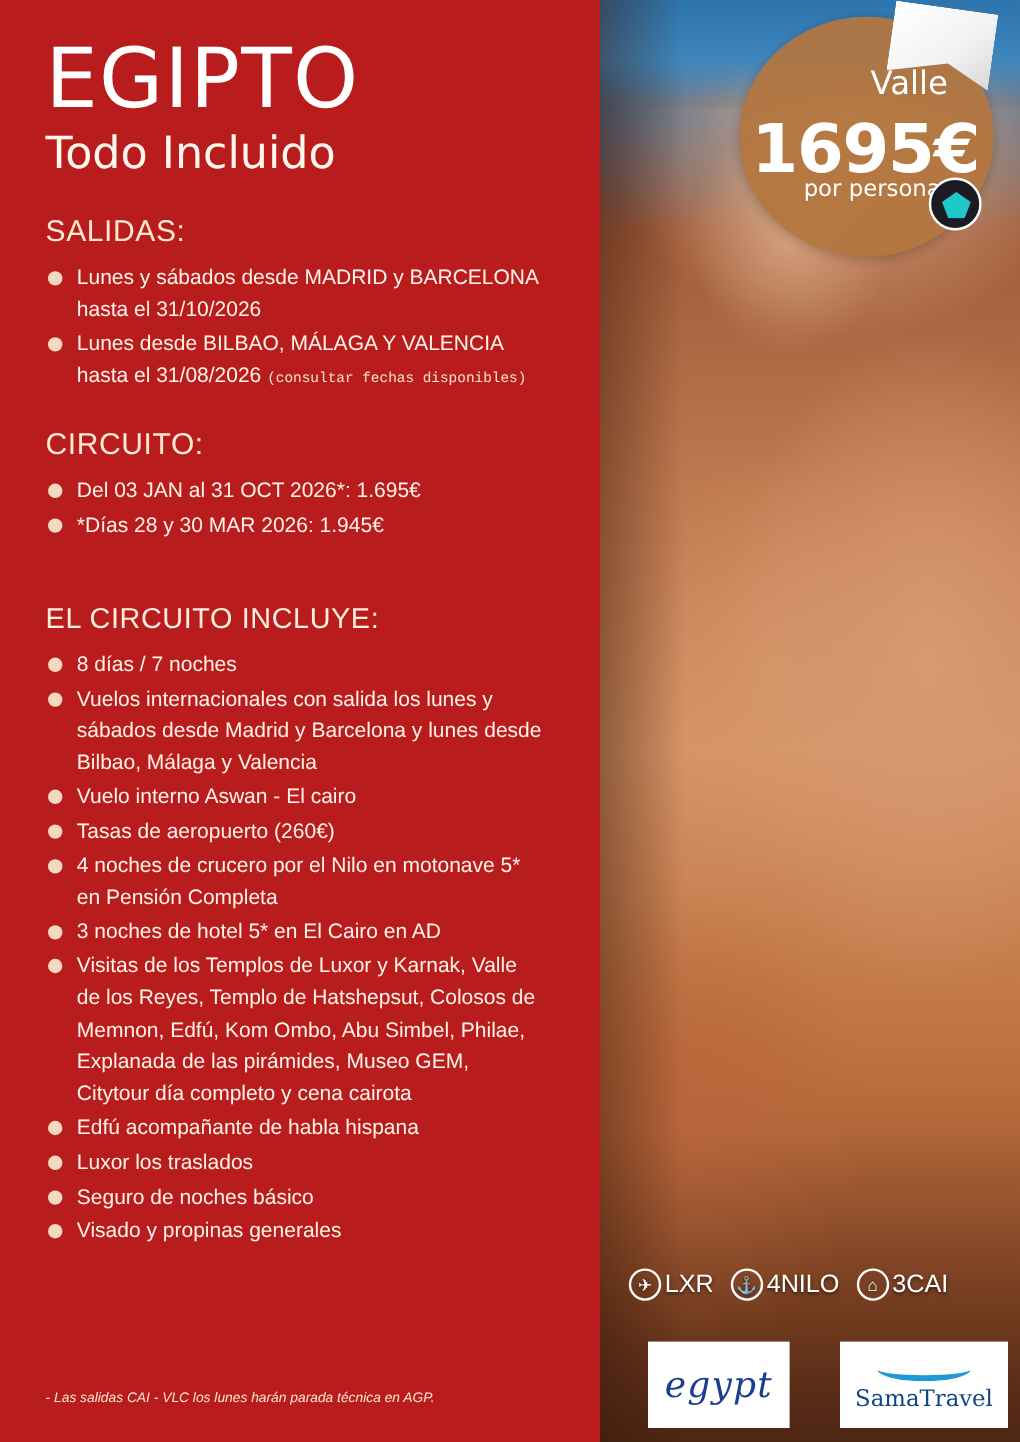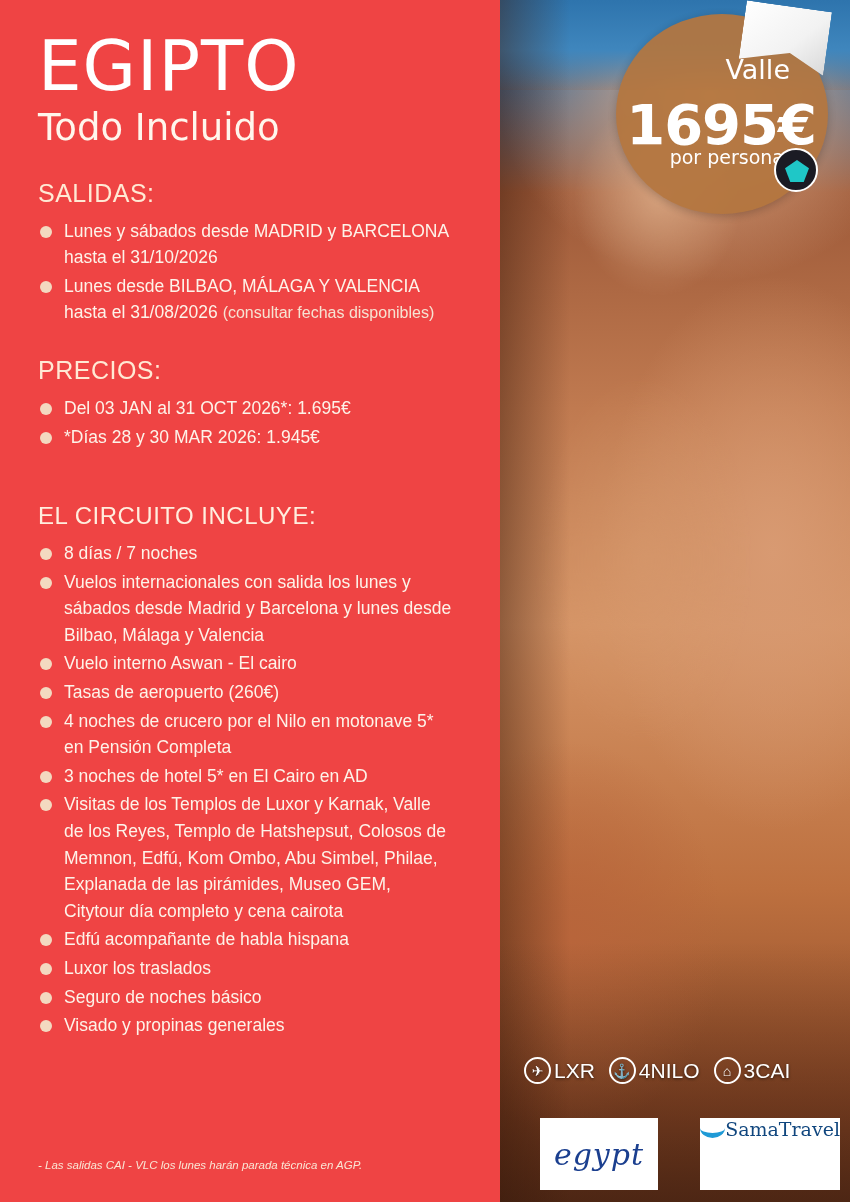--- a/index.html
+++ b/index.html
@@ -42,21 +42,21 @@
     background: linear-gradient(90deg, rgba(60,25,10,.45), rgba(60,25,10,0));
   }
   .photo .shadow-bottom {
     position: absolute; left: 0; bottom: 0; width: 100%; height: 260px;
     background: linear-gradient(0deg, rgba(50,22,10,.55), rgba(50,22,10,0));
   }
 
   
   .panel {
     position: absolute; left: 0; top: 0; width: 500px; height: 1202px;
-    background: #ef4444;
+    background: #b91c1c;
     padding: 34px 48px 0 38px;
     color: #fdf6ee;
   }
   .title {
     font-size: 69px;
     line-height: .95;
     letter-spacing: 1px;
     font-weight: 400;
     color: #ffffff;
     font-family: "DejaVu Sans", sans-serif;
@@ -93,22 +93,23 @@
   }
   ul.bullets li::before {
     content: "";
     position: absolute;
     left: 2px; top: 8px;
     width: 12px; height: 12px;
     border-radius: 50%;
     background: #f3d9c0;
   }
   ul.bullets li .small {
-    font-size: 16px;
+    font-size: 12px;
     color: #f6e3d2;
+    font-family: Liberation Mono, monospace;
   }
 
   .prices li { font-size: 18px; }
 
   .includes li { font-size: 18.5px; line-height: 1.5; }
 
   .footnotes {
     position: absolute;
     left: 38px; bottom: 26px;
     font-size: 11.5px;
@@ -195,21 +196,21 @@
     font-family: "DejaVu Serif", serif;
     font-style: italic;
     font-size: 30px;
     color: #1b3f8f;
     letter-spacing: 1px;
   }
   .logo-sama {
     position: absolute; left: 700px; bottom: 12px;
     width: 140px; height: 72px;
     background: #ffffff;
-    display: flex; flex-direction: row; align-items: flex-start; justify-content: center;
+    display: flex; flex-direction: column; align-items: center; justify-content: center;
   }
   .logo-sama .swoosh {
     width: 78px; height: 20px;
     border-bottom: 5px solid #1f9ad6;
     border-radius: 0 0 60% 60%;
     margin-bottom: 4px;
   }
   .logo-sama span {
     font-family: "DejaVu Serif", serif;
     font-size: 19px;
@@ -236,21 +237,21 @@
     <ul class="bullets">
       <li>
         <span>Lunes y sábados desde MADRID y BARCELONA hasta el 31/10/2026</span>
       </li>
       <li>
         <span>Lunes desde BILBAO, MÁLAGA Y VALENCIA hasta el 31/08/2026</span>
         <span class="small">(consultar fechas disponibles)</span>
       </li>
     </ul>
 
-    <div class="sec-head">PRECIOS:</div>
+    <div class="sec-head">CIRCUITO:</div>
     <ul class="bullets prices">
       <li><span>Del 03 JAN al 31 OCT 2026*: 1.695€</span></li>
       <li><span>*Días 28 y 30 MAR 2026: 1.945€</span></li>
     </ul>
 
     <div class="sec-head big">EL CIRCUITO INCLUYE:</div>
     <ul class="bullets includes">
       <li><span>8 días / 7 noches</span></li>
       <li><span>Vuelos internacionales con salida los lunes y sábados desde Madrid y Barcelona y lunes desde Bilbao, Málaga y Valencia</span></li>
       <li><span>Vuelo interno Aswan - El cairo</span></li>

